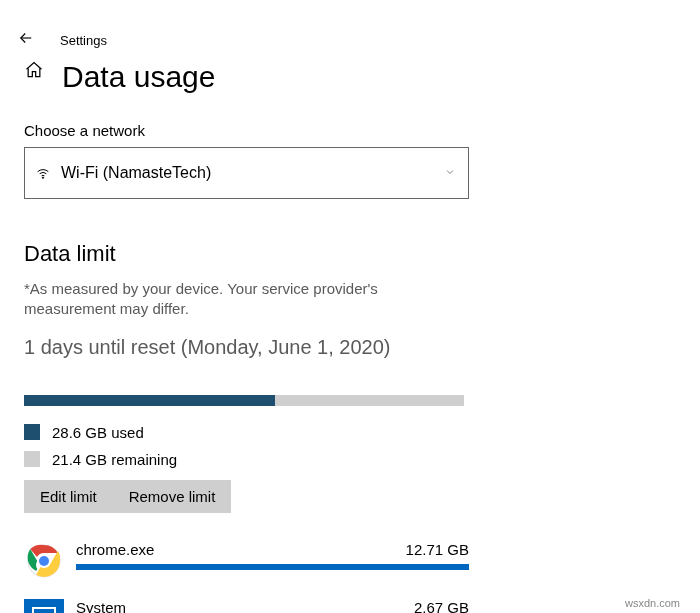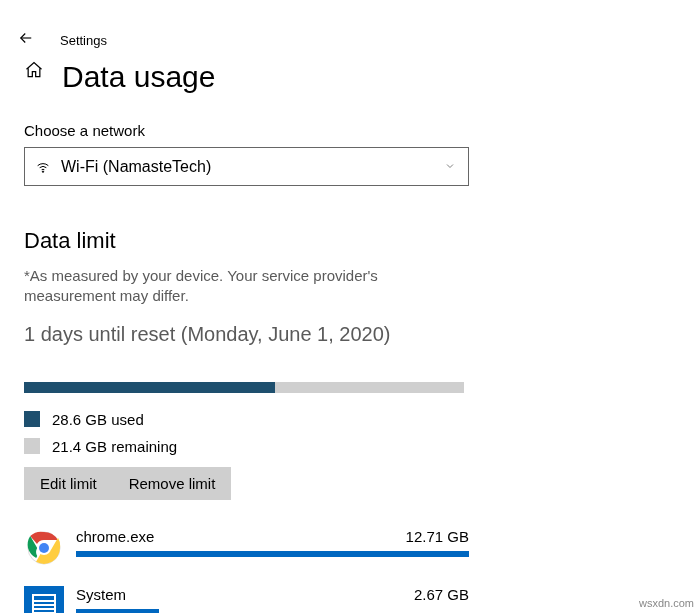--- a/index.html
+++ b/index.html
@@ -5,41 +5,41 @@
     * { box-sizing: border-box; margin: 0; padding: 0; }
     body { font-family: "Segoe UI", sans-serif; background: #fff; color: #000; width: 700px; }
     .topbar { height: 48px; display: flex; align-items: flex-end; padding: 0 16px; }
     .back-icon { width: 20px; height: 20px; display: flex; align-items: center; justify-content: center; cursor: pointer; }
     .topbar-title { margin-left: 24px; font-size: 13px; }
     .content { padding: 0 24px; }
     .page-header { display: flex; align-items: flex-start; margin-top: 12px; margin-bottom: 28px; }
     .home-icon { width: 20px; height: 20px; margin-right: 18px; display: flex; align-items: center; justify-content: center; }
     .page-title { font-size: 30px; font-weight: 400; }
     .label { font-size: 15px; margin-bottom: 8px; }
-    .dropdown { width: 445px; height: 39px; border: 1px solid #666; display: flex; align-items: center; padding: 0 10px; cursor: pointer; position: relative; }
+    .dropdown { width: 445px; height: 52px; border: 1px solid #666; display: flex; align-items: center; padding: 0 10px; cursor: pointer; position: relative; }
     .dropdown .wifi-icon { width: 16px; height: 16px; margin-right: 10px; display: flex; align-items: center; }
     .dropdown .chevron { position: absolute; right: 12px; }
     .section-title { font-size: 22px; font-weight: 400; margin-top: 42px; margin-bottom: 12px; }
     .disclaimer { font-size: 15px; color: #5a5a5a; width: 445px; margin-bottom: 16px; line-height: 1.35; }
     .reset-info { font-size: 20px; color: #5a5a5a; margin-bottom: 36px; }
     .limit-bar { width: 440px; height: 11px; background: #cfcfcf; margin-bottom: 18px; }
     .limit-bar-fill { height: 100%; background: #1e4f6e; }
     .legend-row { display: flex; align-items: center; margin-bottom: 10px; }
     .legend-sq { width: 16px; height: 16px; margin-right: 12px; }
     .legend-sq.used { background: #1e4f6e; }
     .legend-sq.remain { background: #cfcfcf; }
     .legend-text { font-size: 15px; }
     .btn-row { display: flex; margin-top: 12px; margin-bottom: 28px; }
     .btn { background: #cfcfcf; border: none; padding: 8px 16px; font-size: 15px; font-family: inherit; cursor: pointer; }
     .app-row { display: flex; align-items: flex-start; width: 445px; margin-bottom: 18px; }
     .app-icon { width: 40px; height: 40px; margin-right: 12px; flex-shrink: 0; }
     .app-body { flex: 1; }
     .app-top { display: flex; justify-content: space-between; font-size: 15px; margin-bottom: 6px; }
     .app-bar { height: 6px; background: #0067c0; }
-    .watermark { position: fixed; bottom: 4px; right: 6px; font-size: 11px; color: #888; }
+    .watermark { position: fixed; bottom: 4px; right: 20px; font-size: 11px; color: #888; }
   </style>
 </head>
 <body>
 
 <div class="topbar">
   <span class="back-icon">
     <svg width="18" height="18" viewBox="0 0 24 24" fill="none" stroke="#000" stroke-width="1.5">
         <path d="M19 12H5"></path>
         <path d="M11 18l-6-6 6-6"></path>
       </svg>

